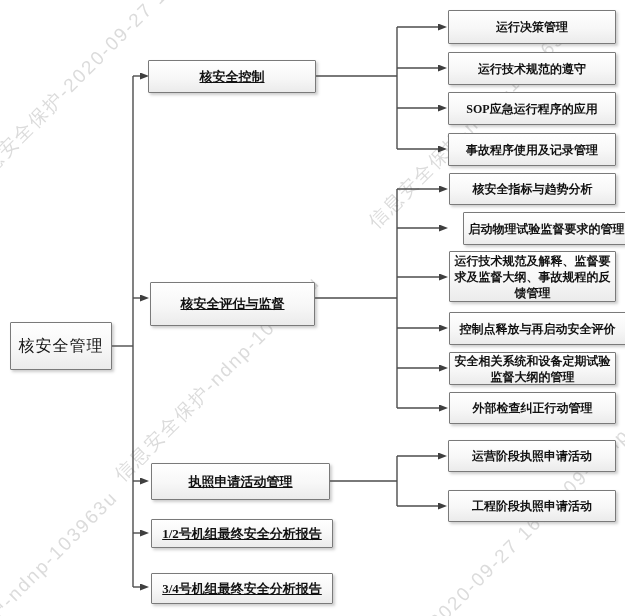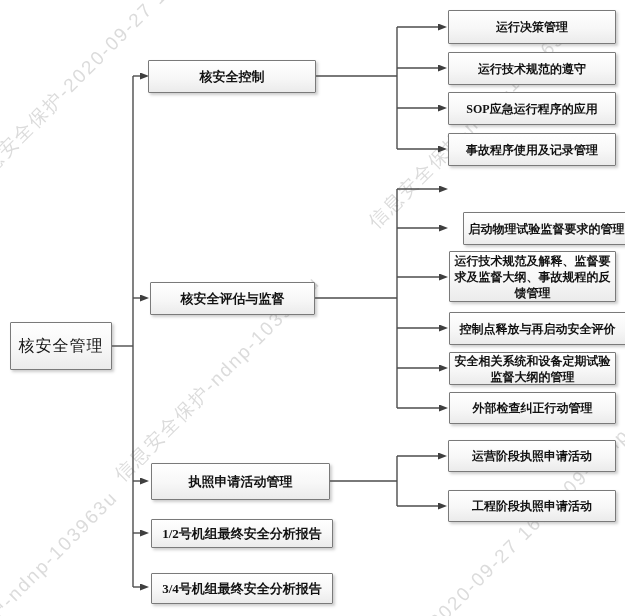--- a/index.html
+++ b/index.html
@@ -15,21 +15,21 @@
   }
   svg.wires{position:absolute;left:0;top:0;z-index:2;}
   .nd{
     position:absolute;z-index:3;box-sizing:border-box;
     display:flex;align-items:center;justify-content:center;text-align:center;
     background:linear-gradient(180deg,#ffffff 0%,#f7f7f7 55%,#ebebeb 100%);
     border:1.4px solid #7a7a7a;border-radius:1px;
     box-shadow:2px 2px 3px rgba(90,90,90,.30);
     color:#111;font-weight:bold;font-size:12px;line-height:16px;padding:1px 4px;
   }
-  .nd.branch{font-size:13px;}
+  .nd.branch{font-size:13px;text-decoration:underline;}
   .nd.root{font-size:16px;font-weight:400;letter-spacing:1px;margin-left:8px;}
 </style>
 </head>
 <body>
 
 <div class="stage">
 
   <div class="wm" style="left:-28px;top:171px">信息安全保护-2020-09-27 16:20:09-ndnp-103963u</div>
   <div class="wm" style="left:-84px;top:680px">信息安全保护-ndnp-103963u</div>
   <div class="wm" style="left:118px;top:465px">信息安全保护-ndnp-103963u</div>
@@ -71,30 +71,31 @@
       <path d="M330 481 H397"></path>
       <path d="M397 456 V506"></path>
       <path d="M397 456 H439" marker-end="url(#arw)"></path>
       <path d="M397 506 H439" marker-end="url(#arw)"></path>
     </g>
   </svg>
 
   <div class="nd root" style="left:2px;top:322px;width:102px;height:48px">核安全管理</div>
 
   <div class="nd branch" style="left:148px;top:60px;width:168px;height:33px">核安全控制</div>
-  <div class="nd branch" style="left:150px;top:282px;width:165px;height:33px">核安全评估与监督</div>
+  <div class="nd branch" style="left:150px;top:282px;width:165px;height:44px">核安全评估与监督</div>
   <div class="nd branch" style="left:151px;top:463px;width:179px;height:37px">执照申请活动管理</div>
   <div class="nd branch" style="left:151px;top:519px;width:182px;height:29px">1/2号机组最终安全分析报告</div>
   <div class="nd branch" style="left:151px;top:573px;width:182px;height:31px">3/4号机组最终安全分析报告</div>
 
   <div class="nd" style="left:448px;top:10px;width:168px;height:34px">运行决策管理</div>
   <div class="nd" style="left:448px;top:52px;width:168px;height:33px">运行技术规范的遵守</div>
   <div class="nd" style="left:448px;top:92px;width:168px;height:33px">SOP应急运行程序的应用</div>
   <div class="nd" style="left:448px;top:133px;width:168px;height:33px">事故程序使用及记录管理</div>
 
+  <div class="nd" style="left:449px;top:173px;width:167px;height:32px">核安全指标与趋势分析</div>
   <div class="nd" style="left:463px;top:212px;width:167px;height:33px">启动物理试验监督要求的管理</div>
   <div class="nd" style="left:449px;top:251px;width:167px;height:51px">运行技术规范及解释、监督要求及监督大纲、事故规程的反馈管理</div>
   <div class="nd" style="left:449px;top:312px;width:177px;height:33px">控制点释放与再启动安全评价</div>
   <div class="nd" style="left:449px;top:352px;width:167px;height:33px">安全相关系统和设备定期试验监督大纲的管理</div>
   <div class="nd" style="left:449px;top:392px;width:167px;height:32px">外部检查纠正行动管理</div>
 
   <div class="nd" style="left:448px;top:440px;width:168px;height:32px">运营阶段执照申请活动</div>
   <div class="nd" style="left:448px;top:490px;width:168px;height:32px">工程阶段执照申请活动</div>
 
 </div>

